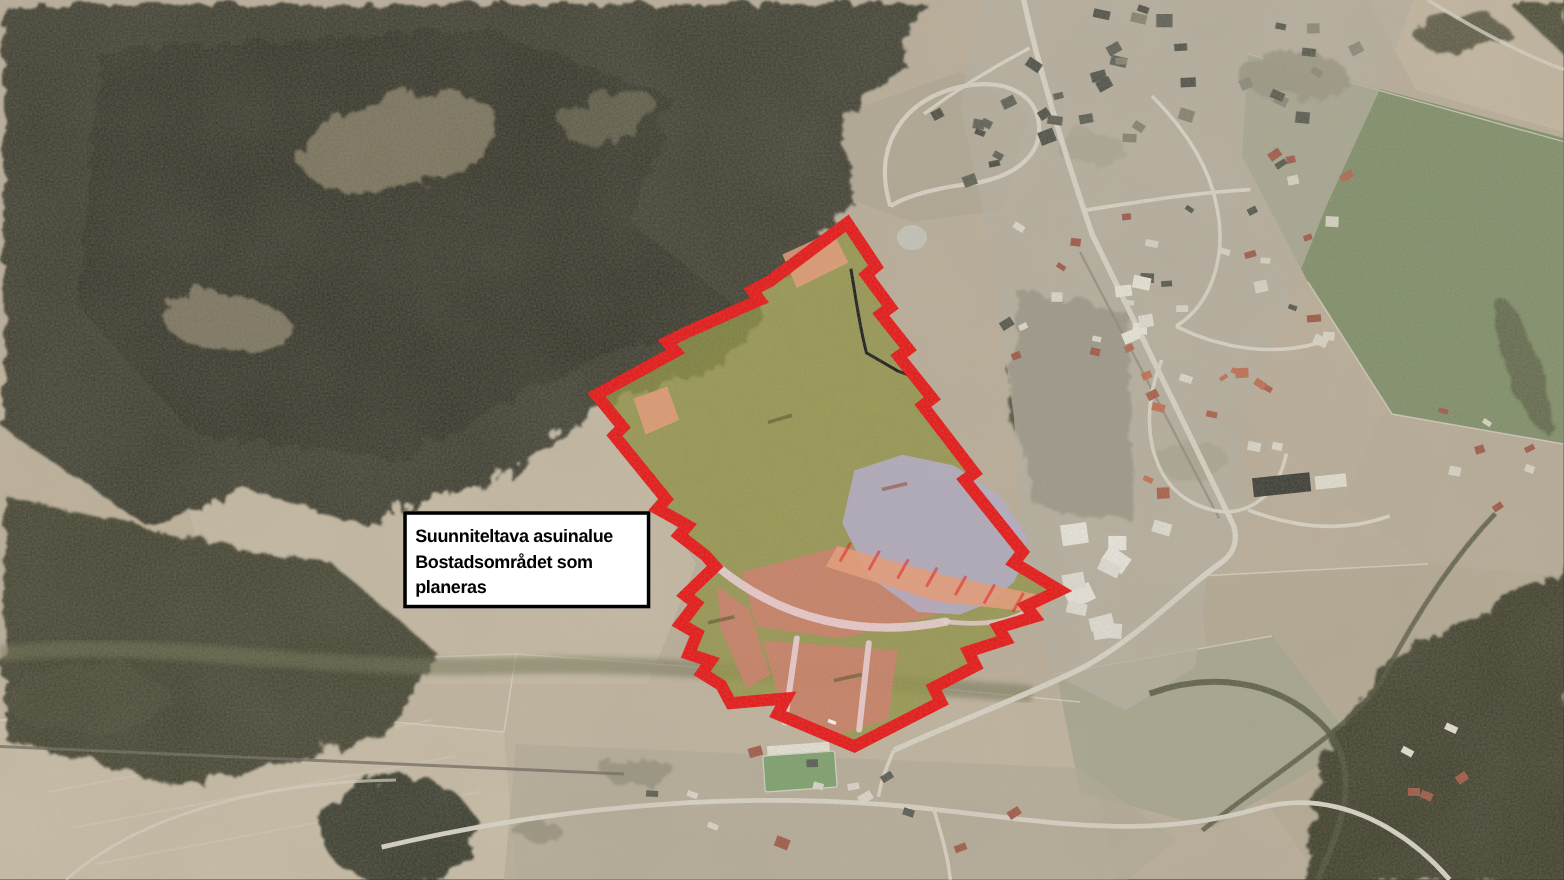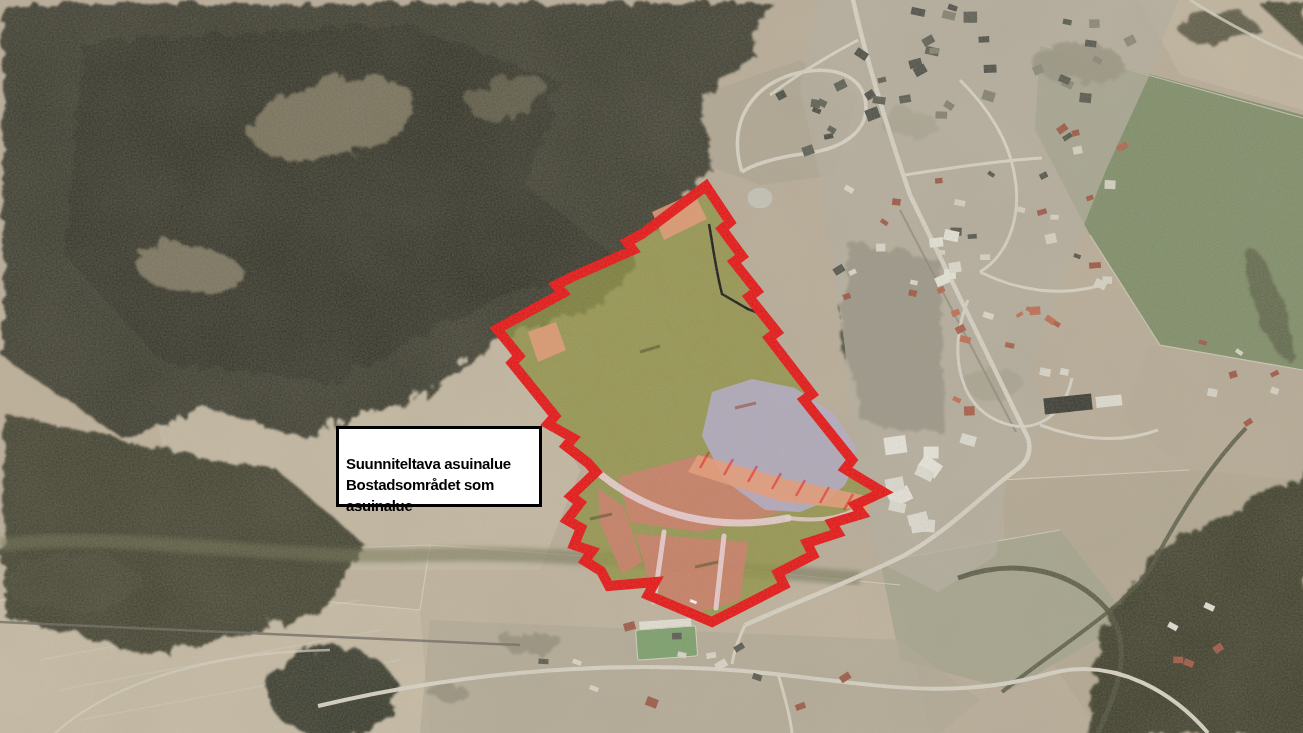--- a/index.html
+++ b/index.html
@@ -5,21 +5,21 @@
   html,body{margin:0;padding:0;background:#222;}
   .stage{
     position:relative;width:1303px;height:733px;overflow:hidden;
     background:#bdb09b;font-family:"Liberation Sans",sans-serif;
     user-select:none;
   }
   .stage svg{position:absolute;left:0;top:0;display:block;}
   .map-label{
     position:absolute;left:336px;top:426px;width:206px;height:81px;
     box-sizing:border-box;background:#ffffff;border:3px solid #000;
-    padding:24px 4px 4px 7px;color:#000;font-weight:bold;
+    padding:8px 4px 4px 7px;color:#000;font-weight:bold;
     font-size:15px;line-height:21px;letter-spacing:-0.3px;z-index:5;
   }
   .map-label .fi{white-space:nowrap;}
 </style>
 </head>
 <body>
 
 <div class="stage">
 <svg id="map-svg" width="1303" height="733" viewBox="0 0 1303 733">
   <defs>
@@ -321,15 +321,15 @@
 
     <polygon fill="none" stroke-width="10" stroke-linejoin="miter" stroke-miterlimit="4" points="706,186 730,222 722,229 742,256 734,262 757,291 749,297 777,332 769,338 812,394 804,400 852,460 845,469 883,492 855,505 862,514 832,523 838,533 807,543 813,555 778,573 784,585 712,622 648,595 655,582 609,586 601,571 585,561 592,551 574,545 581,528 567,520 580,503 571,496 596,472 588,463 566,446 573,438 548,424 555,416 512,363 519,356 497,329 563,293 556,285 572,277 633,250 627,242 642,234" stroke="#e81313"></polygon>
     <rect x="690" y="600" width="7" height="3" fill="#ffffff" opacity="0.9" transform="rotate(20 693 601)"></rect>
   </g>
 
   <rect x="0" y="0" width="1303" height="733" filter="url(#grain)" pointer-events="none"></rect>
 </svg>
 
 <div class="map-label">
   <div class="fi">Suunniteltava asuinalue</div>
-  <div class="sv">Bostadsområdet som asuinalue</div>
+  <div class="sv">Bostadsområdet som planeras</div>
 </div>
 </div>
 
 </body></html>

